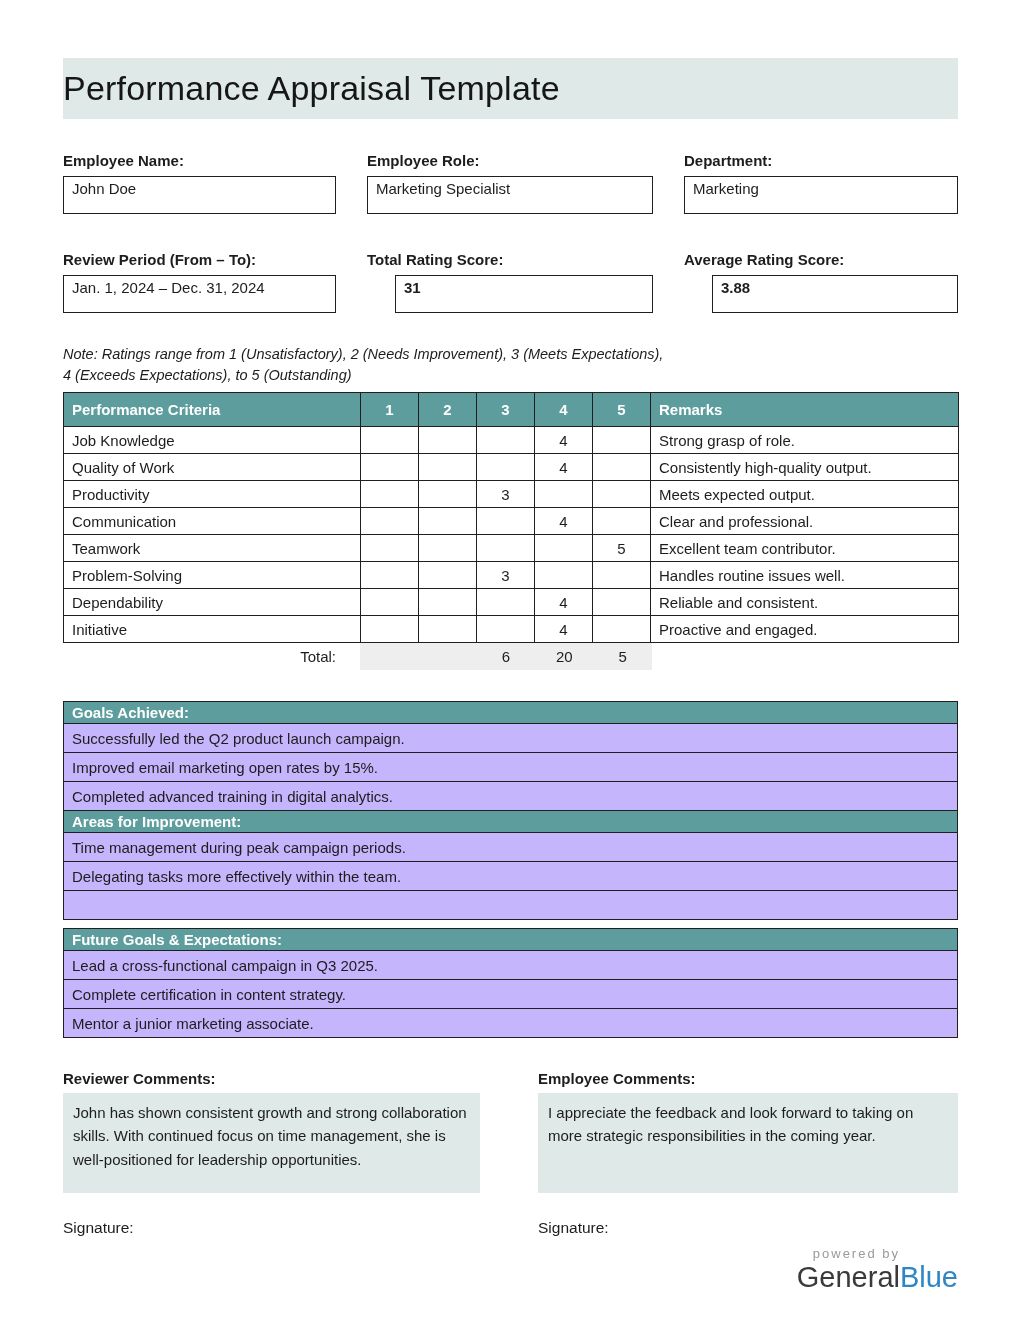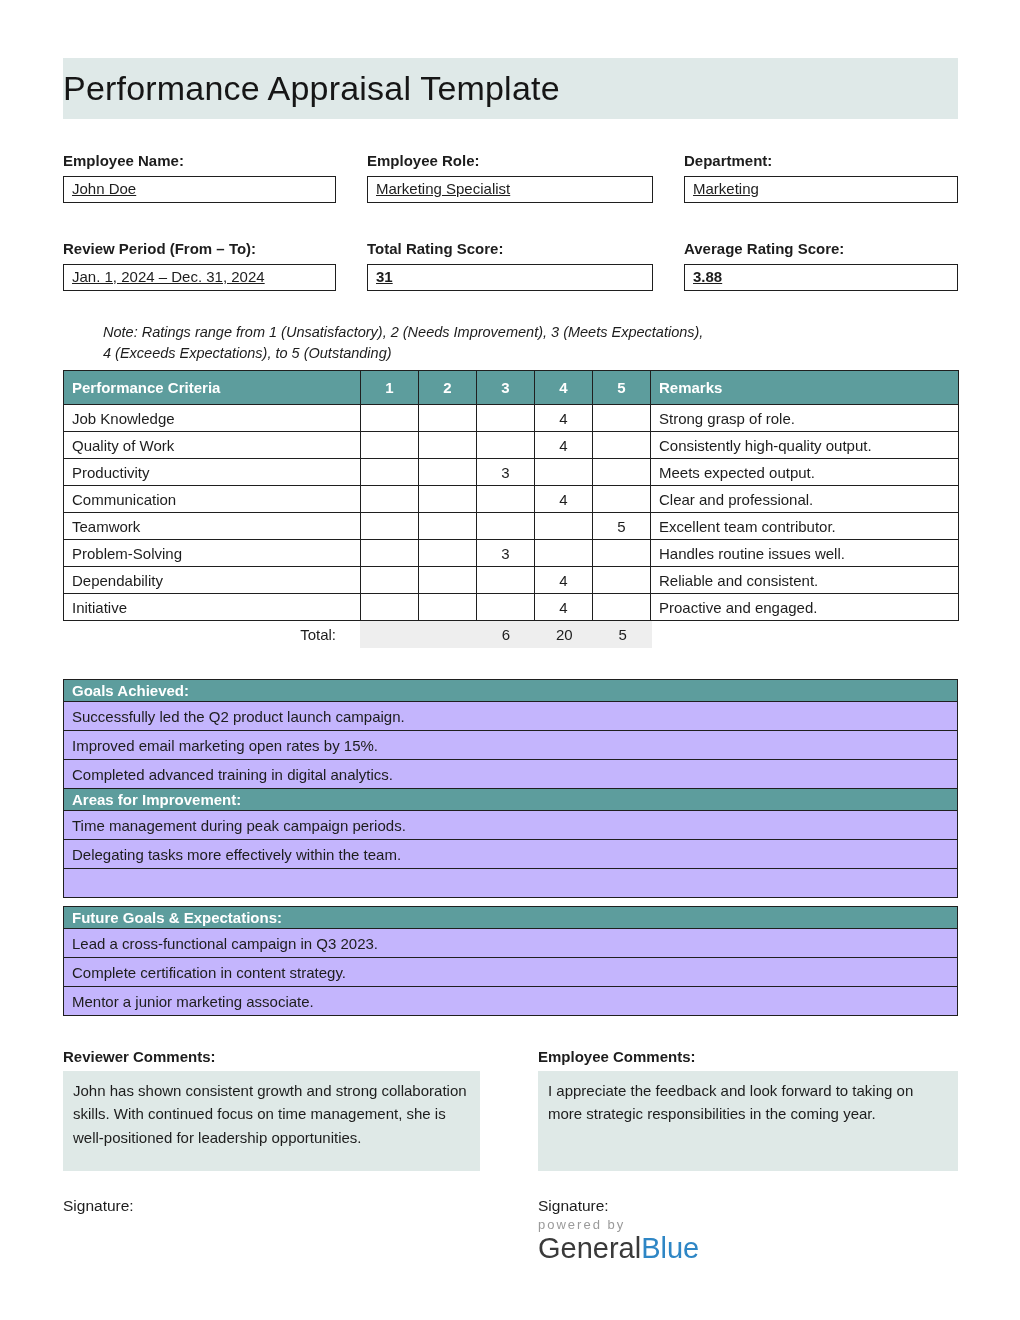--- a/index.html
+++ b/index.html
@@ -19,28 +19,28 @@
   .banner h1 { font-size: 34px; font-weight: 400; color: #161616; letter-spacing: 0.2px; }
 
   
   .fields-row {
     display: grid; grid-template-columns: 273px 286px 274px; column-gap: 31px;
     margin-top: 33px;
   }
   .fields-row.second { margin-top: 37px; }
   .field-label { font-weight: 700; font-size: 15px; margin-bottom: 7px; }
   .field-box {
-    height: 27px; border: 1.5px solid #1f1f1f; background: #ffffff;
+    height: 38px; border: 1.5px solid #1f1f1f; background: #ffffff;
     padding: 0 8px; font-size: 15px; line-height: 24px;
-    white-space: nowrap; overflow: hidden; text-decoration: underline;
-  }
-  .field-box.bold { font-weight: 700; }
-
-  
-  .note { margin-top: 31px; font-style: italic; font-size: 14.5px; line-height: 1.42; color: #1d1d1d; margin-left: 40px; }
+    white-space: nowrap; overflow: hidden;
+  }
+  .field-box.bold { font-weight: 700; margin-left: 28px; }
+
+  
+  .note { margin-top: 31px; font-style: italic; font-size: 14.5px; line-height: 1.42; color: #1d1d1d; }
 
   
   table.ratings { width: 895px; border-collapse: collapse; table-layout: fixed; margin-top: 7px; }
   table.ratings th, table.ratings td { border: 1px solid #1f1f1f; font-size: 15px; }
   table.ratings th {
     background: #5d9d9d; color: #ffffff; font-weight: 700;
     height: 25px; text-align: left; padding: 8px 8px;
   }
   table.ratings th.num { text-align: center; padding: 0; }
   table.ratings td { height: 27px; padding: 0 8px; background: #ffffff; }
@@ -61,21 +61,21 @@
   
   .comments { display: grid; grid-template-columns: 417px 420px; column-gap: 58px; margin-top: 32px; }
   .comment-label { font-weight: 700; font-size: 15px; margin-bottom: 6px; }
   .comment-box {
     height: 100px; background: #dfe9e7; padding: 8px 10px;
     font-size: 15px; line-height: 1.55; color: #1d1d1d;
   }
   .sig { margin-top: 26px; font-size: 15.5px; }
 
   
-  .logo-area { margin-top: 2px; }
+  .logo-area { margin-top: 9px; text-align: right; }
   .powered { font-size: 13px; color: #9a9a9a; letter-spacing: 2px; padding-right: 58px; }
   .brand { font-size: 29px; line-height: 1.15; }
   .brand .general { color: #3a3a3a; }
   .brand .blue { color: #2e86c5; }
 </style>
 </head>
 <body>
 
 <div class="content">
 
@@ -250,21 +250,21 @@
         </tr>
   </tbody>
     </table>
 
   <table class="sections future">
     <tbody>
         <tr>
           <td class="sec-header">Future Goals &amp; Expectations:</td>
         </tr>
     <tr>
-          <td>Lead a cross-functional campaign in Q3 2023.</td>
+          <td>Lead a cross-functional campaign in Q3 2025.</td>
         </tr>
     <tr>
           <td>Complete certification in content strategy.</td>
         </tr>
     <tr>
           <td>Mentor a junior marketing associate.</td>
         </tr>
   </tbody>
     </table>
 

